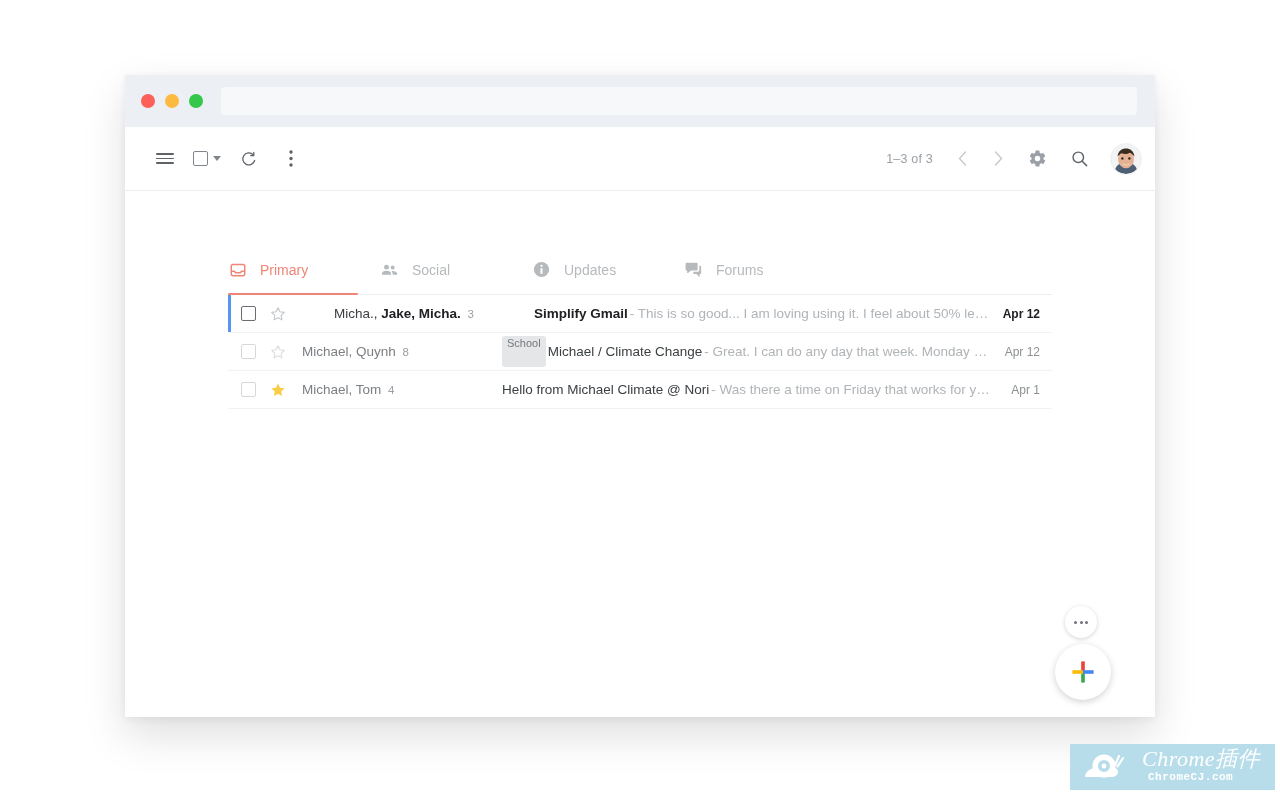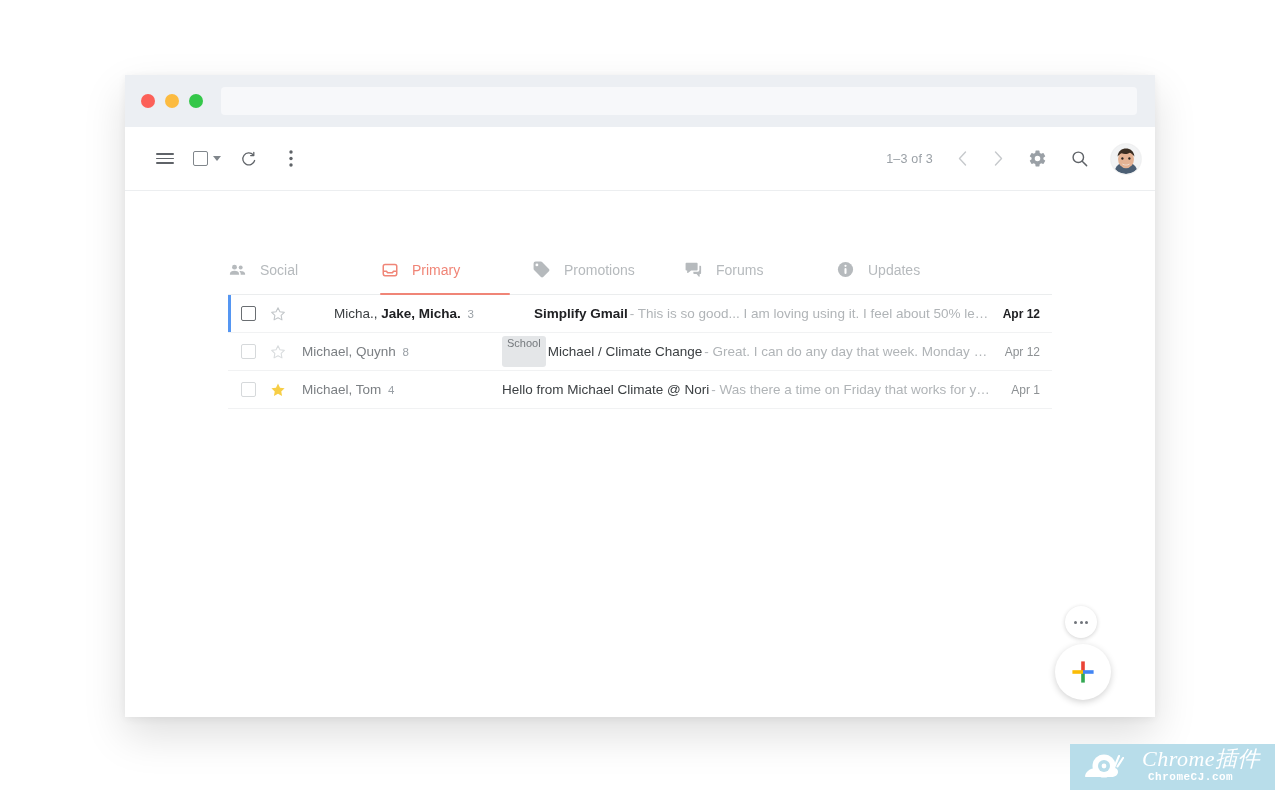--- a/index.html
+++ b/index.html
@@ -354,70 +354,62 @@
           </g>
         </svg>
       </div>
     </div>
   </div>
 
   <div class="gm-body">
 
     <div class="tabs">
 
+      <div class="tab active">
+        <span class="tab-icon">
+          <svg width="18" height="18" viewBox="0 0 24 24">
+            <rect x="3" y="4.5" width="18" height="15" rx="2.4" fill="none" stroke="#f08577" stroke-width="2"></rect>
+            <path d="M3 13.6h4.3l1.5 2.1h6.4l1.5-2.1H21" fill="none" stroke="#f08577" stroke-width="2" stroke-linejoin="round"></path>
+          </svg>
+        </span>
+        <span>Primary</span>
+      </div>
+
       <div class="tab">
         <span class="tab-icon">
           <svg width="19" height="19" viewBox="0 0 24 24" fill="#b6babd">
             <circle cx="8.2" cy="9" r="3.1"></circle>
               <circle cx="16" cy="9.6" r="2.5"></circle>
             <path d="M2.4 17.6c0-2.7 2.6-4 5.8-4s5.8 1.3 5.8 4v.9H2.4z"></path>
             <path d="M15 14c2.7 0 6.6.9 6.6 3.4v1.1H16v-1.1c0-1.4-.6-2.5-1.6-3.3z"></path>
           </svg>
         </span>
         <span>Social</span>
       </div>
 
-      <div class="tab active">
-        <span class="tab-icon">
-          <svg width="18" height="18" viewBox="0 0 24 24">
-            <rect x="3" y="4.5" width="18" height="15" rx="2.4" fill="none" stroke="#f08577" stroke-width="2"></rect>
-            <path d="M3 13.6h4.3l1.5 2.1h6.4l1.5-2.1H21" fill="none" stroke="#f08577" stroke-width="2" stroke-linejoin="round"></path>
-          </svg>
-        </span>
-        <span>Primary</span>
-      </div>
-
-      <div class="tab">
-        <span class="tab-icon">
-          <svg width="19" height="19" viewBox="0 0 24 24" fill="#b6babd">
-            <path d="M21.4 11.3l-8.7-8.7a1.9 1.9 0 0 0-1.4-.6H4.5A2.5 2.5 0 0 0 2 4.5v6.8c0 .5.2 1 .6 1.4l8.7 8.7c.8.8 2 .8 2.8 0l7.3-7.3c.8-.8.8-2 0-2.8zM6.2 8a1.8 1.8 0 1 1 0-3.6 1.8 1.8 0 0 1 0 3.6z"></path>
-          </svg>
-        </span>
-        <span>Promotions</span>
-      </div>
-
-      <div class="tab">
-        <span class="tab-icon">
-          <svg width="19" height="19" viewBox="0 0 24 24" fill="#b6babd">
-            <path d="M3 3.6h13.2a1 1 0 0 1 1 1v7.6a1 1 0 0 1-1 1H9l-4 3.2a.6.6 0 0 1-1-.5v-2.7H3a1 1 0 0 1-1-1V4.6a1 1 0 0 1 1-1z"></path>
-            <path d="M19.4 7.3h1.2a1 1 0 0 1 1 1v8.3a1 1 0 0 1-1 1h-.8v3a.6.6 0 0 1-1 .5l-2.9-3.5h-3.1a1 1 0 0 1-1-1v-1.9h5.6a2 2 0 0 0 2-2z"></path>
-          </svg>
-        </span>
-        <span>Forums</span>
-      </div>
 
       <div class="tab">
         <span class="tab-icon">
           <svg width="19" height="19" viewBox="0 0 24 24">
             <circle cx="12" cy="12" r="9.6" fill="#b6babd"></circle>
             <circle cx="12" cy="7.4" r="1.4" fill="#fff"></circle>
             <rect x="10.7" y="10.2" width="2.6" height="7.4" rx="1.3" fill="#fff"></rect>
           </svg>
         </span>
         <span>Updates</span>
+      </div>
+
+      <div class="tab">
+        <span class="tab-icon">
+          <svg width="19" height="19" viewBox="0 0 24 24" fill="#b6babd">
+            <path d="M3 3.6h13.2a1 1 0 0 1 1 1v7.6a1 1 0 0 1-1 1H9l-4 3.2a.6.6 0 0 1-1-.5v-2.7H3a1 1 0 0 1-1-1V4.6a1 1 0 0 1 1-1z"></path>
+            <path d="M19.4 7.3h1.2a1 1 0 0 1 1 1v8.3a1 1 0 0 1-1 1h-.8v3a.6.6 0 0 1-1 .5l-2.9-3.5h-3.1a1 1 0 0 1-1-1v-1.9h5.6a2 2 0 0 0 2-2z"></path>
+          </svg>
+        </span>
+        <span>Forums</span>
       </div>
     </div>
 
     <div class="maillist">
 
       <div class="row unread">
         <span class="cb"></span>
         <span class="star">
           <svg width="16" height="16" viewBox="0 0 24 24">
             <path d="M12 2.6l2.9 6.1 6.6.9-4.8 4.6 1.2 6.6L12 17.7l-5.9 3.1 1.2-6.6-4.8-4.6 6.6-.9z" fill="none" stroke="#c2c6c9" stroke-width="1.6" stroke-linejoin="round"></path>

